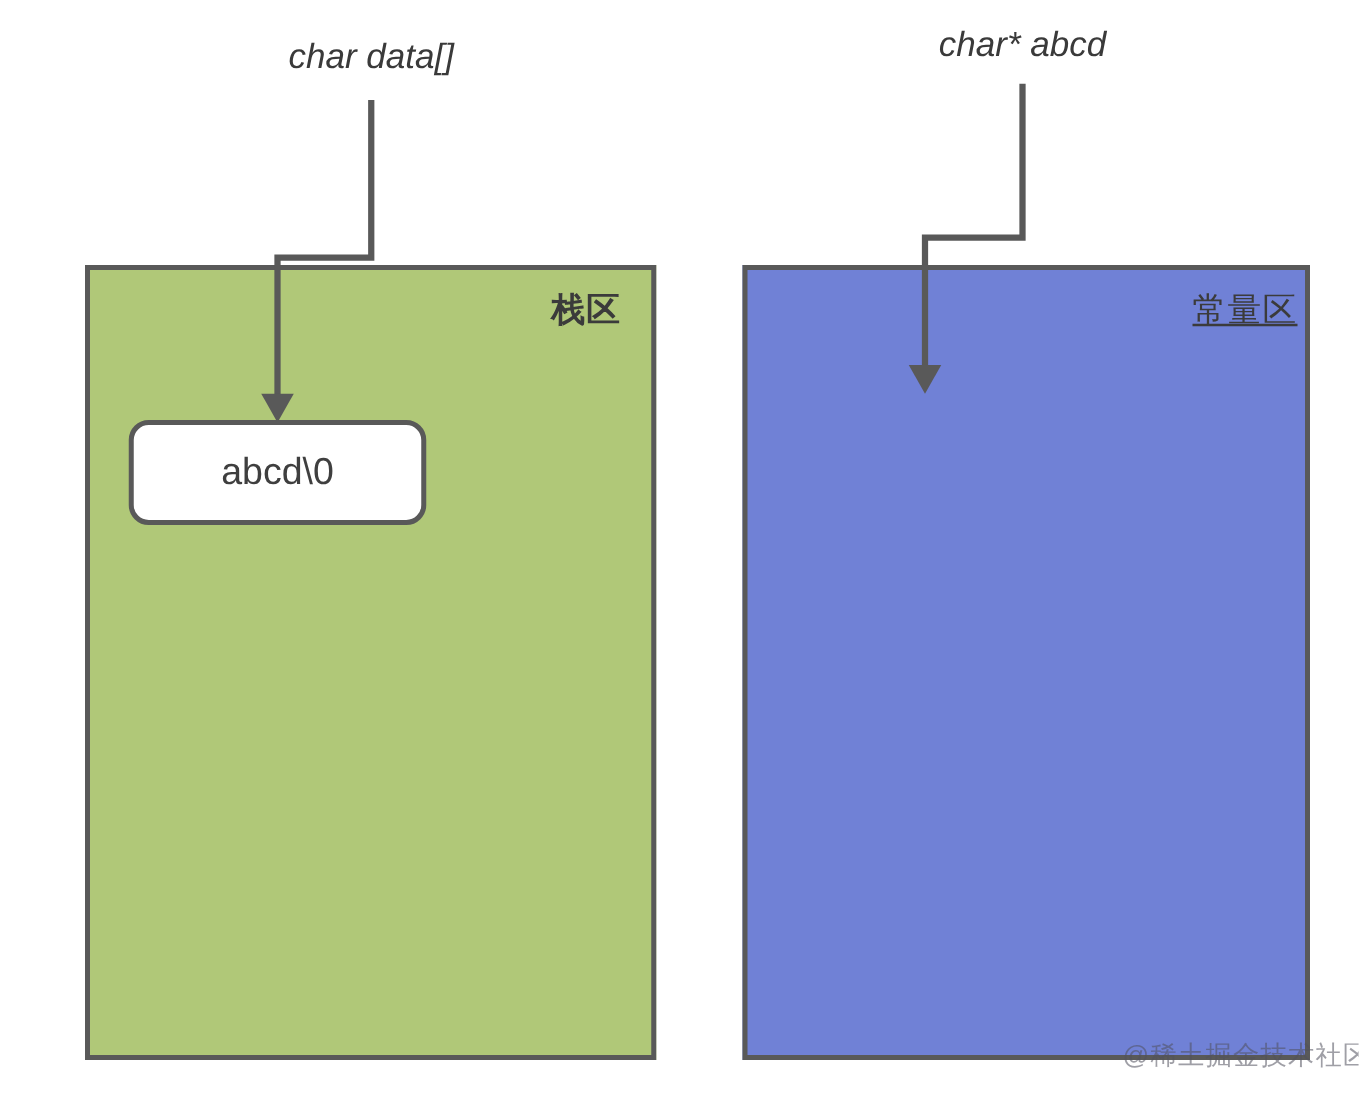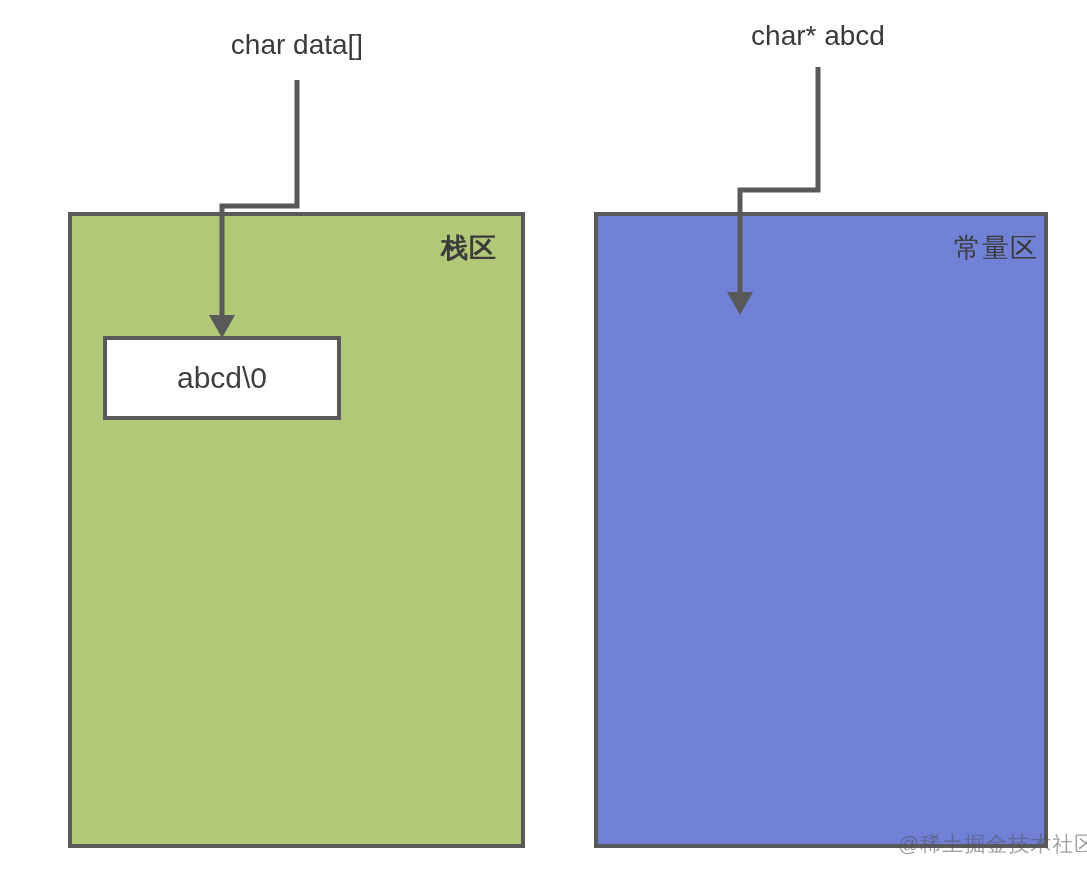--- a/index.html
+++ b/index.html
@@ -36,53 +36,55 @@
   }
   .region-label {
     position: absolute;
     top: 14px;
     font-size: 27px;
     color: #3b3b3b;
     letter-spacing: 1px;
     white-space: nowrap;
   }
   .region-stack .region-label { right: 24px; font-weight: bold; }
-  .region-const .region-label { right: 6px; }
+  .region-const .region-label { right: 6px; text-decoration: underline; }
   .value-box {
     position: absolute;
     box-sizing: border-box;
     border: 4px solid #595959;
     background: #ffffff;
     display: flex;
     align-items: center;
     justify-content: center;
   }
   .value-box-stack {
     left: 103px;
     top: 336px;
     width: 238px;
     height: 84px;
+    border-radius: 16px;
   }
   .value-box-const {
     left: 620px;
     top: 314px;
     width: 238px;
     height: 85px;
   }
   .value-text {
     font-size: 30px;
     color: #3f3f3f;
     white-space: pre;
   }
   .pointer-label {
     position: absolute;
     transform: translateX(-50%);
     font-size: 28px;
     color: #3a3a3a;
     white-space: nowrap;
+    font-style: italic;
   }
   .pointer-label-array { left: 297px; top: 29px; }
   .pointer-label-pointer { left: 818px; top: 20px; }
   .arrow-layer {
     position: absolute;
     left: 0;
     top: 0;
     width: 1087px;
     height: 877px;
     pointer-events: none;

